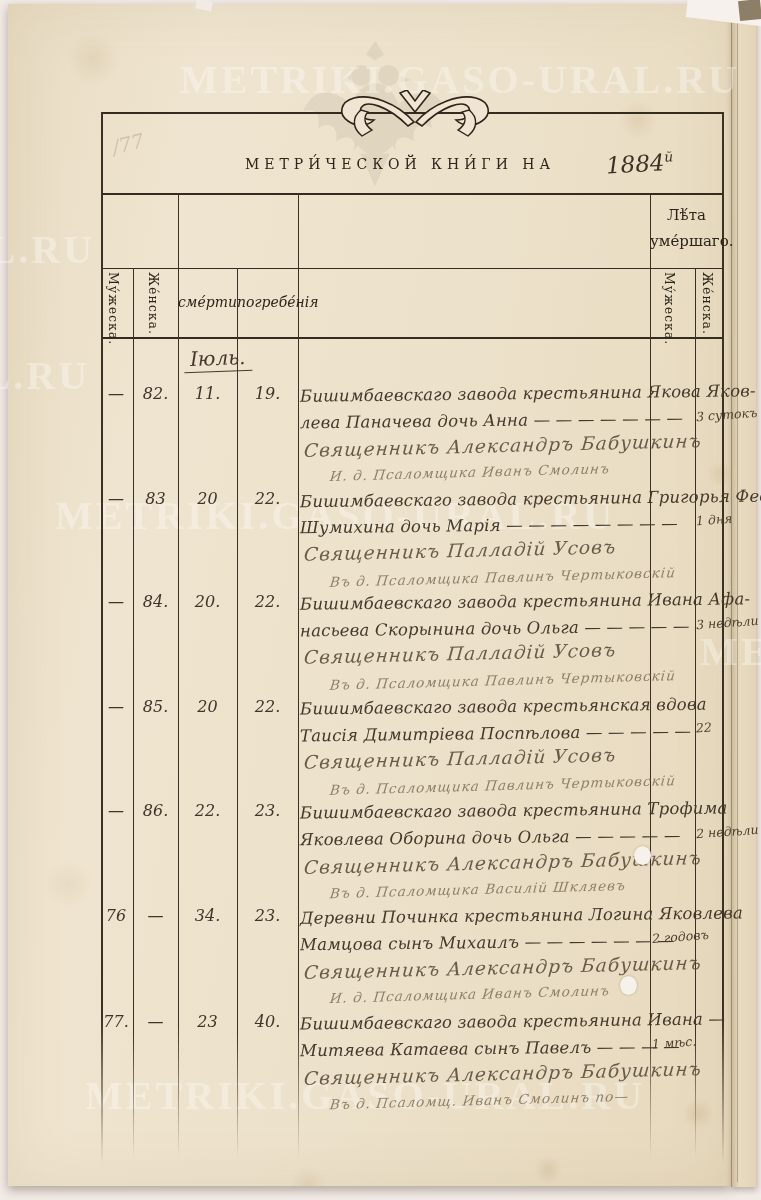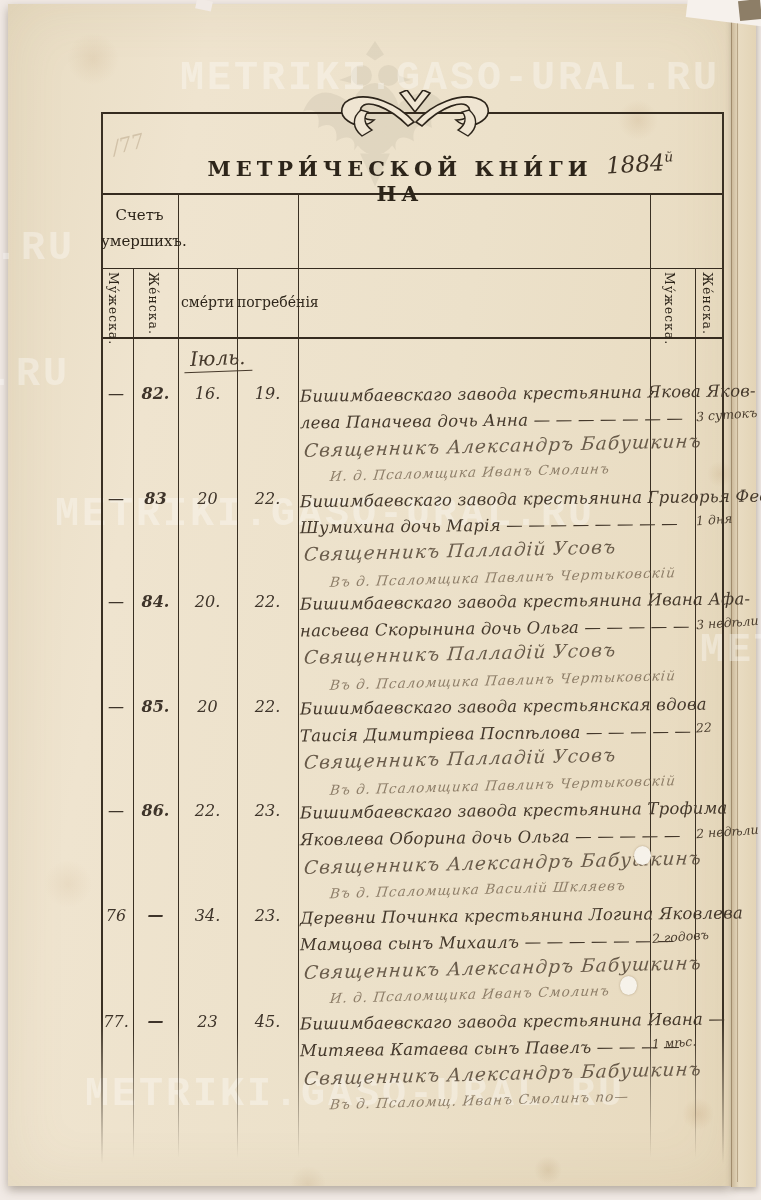--- a/index.html
+++ b/index.html
@@ -22,42 +22,42 @@
       radial-gradient(circle at 60px 880px, rgba(175,135,85,.10), transparent 24px),
       radial-gradient(circle at 540px 1166px, rgba(160,120,70,.16), transparent 14px),
       radial-gradient(circle at 300px 1180px, rgba(160,120,70,.12), transparent 18px),
       radial-gradient(circle at 712px 470px, rgba(170,130,80,.14), transparent 13px);}
   .notch-top{position:absolute;left:196px;top:0px;width:16px;height:10px;background:#f1eae5;transform:rotate(12deg);}
   .notch-tr{position:absolute;left:688px;top:-20px;width:80px;height:42px;background:#f6f1ec;transform:rotate(7deg);}
   .scrap-tr{position:absolute;left:739px;top:0px;width:22px;height:20px;background:#8d7e67;transform:rotate(-6deg);}
   .hole{position:absolute;width:17px;height:19px;background:#f6f2ea;border-radius:50%;box-shadow:0 0 2px rgba(120,95,60,.5);}
 
   
-  .wm{position:absolute;font-family:Liberation Mono, monospace;font-weight:bold;font-size:40px;
+  .wm{position:absolute;font-family:Liberation Serif, serif;font-weight:bold;font-size:40px;
     letter-spacing:3px;color:rgba(255,255,255,.34);white-space:nowrap;pointer-events:none;}
 
   
   .hl,.vl{position:absolute;background:#352b1f;}
   .hl{height:2px;}
   .vl{width:1.4px;background:linear-gradient(to bottom,#3a3023 0%,#3a3023 86%,rgba(58,48,35,0) 100%);}
 
   
   .ptxt{position:absolute;color:#2d251a;text-align:center;font-family:"DejaVu Serif",serif;}
-  .title{font-size:21px;font-weight:bold;letter-spacing:5px;}
+  .title{font-size:14px;font-weight:normal;letter-spacing:5px;}
   .h1{font-size:15px;line-height:1.7;}
-  .h2{font-size:14px;}
+  .h2{font-size:14px;font-style:italic;}
   .vert{writing-mode:vertical-rl;text-orientation:mixed;font-size:12.5px;letter-spacing:1px;}
 
   
   .hw{position:absolute;font-style:italic;color:#46392b;white-space:nowrap;}
   .year{font-size:23px;transform:rotate(-3deg);color:#3d3124;}
   .month{font-size:20px;border-bottom:1.4px solid #46392b;padding:0 6px 1px 6px;transform:rotate(-2deg);}
   .record{position:absolute;left:0;width:761px;height:105px;}
   .cell{position:absolute;top:0;font-style:italic;font-size:16px;color:#3e342a;text-align:center;}
-  .cmale{left:99px;width:34px;} .cfemale{left:133px;width:45px;font-weight:bold;}
+  .cmale{left:99px;width:34px;} .cfemale{left:133px;width:45px;}
   .cdeath{left:178px;width:59px;} .cburial{left:237px;width:61px;}
   .t1,.t2{position:absolute;left:300px;font-style:italic;font-size:16.5px;color:#44382b;white-space:nowrap;transform:rotate(-0.7deg);letter-spacing:.2px;}
   .t1{top:0;} .t2{top:27px;}
   .c1{position:absolute;left:304px;top:51px;font-style:italic;font-size:18.5px;color:#574939;opacity:.88;white-space:nowrap;transform:rotate(-1.4deg) skewX(-6deg);letter-spacing:1px;}
   .c2{position:absolute;left:330px;top:80px;font-style:italic;font-size:13.5px;color:#6f5e49;opacity:.75;white-space:nowrap;transform:rotate(-1.6deg) skewX(-8deg);letter-spacing:1px;}
   .age{position:absolute;top:23px;font-style:italic;font-size:12.5px;color:#4a3d2e;white-space:nowrap;transform:rotate(-4deg);}
   .am{left:652px;} .af{left:696px;}
   .corner-mark{position:absolute;left:112px;top:132px;font-style:italic;font-size:20px;color:rgba(150,122,88,.30);transform:rotate(-14deg);}
   sup{font-size:60%;}
 </style>
@@ -114,38 +114,38 @@
     <path d="M70 3 L85 22 L100 3 L93 0 L85 11 L77 0 Z" fill="#efe5d2" stroke="#2c241a" stroke-width="1.6"></path>
     <path d="M84 32 C66 12 40 4 24 8 C10 12 8 24 18 31 C26 37 38 36 44 30 C34 30 28 25 31 18 C36 9 58 16 78 36 Z" fill="#efe5d2" stroke="#2c241a" stroke-width="1.6"></path>
     <path d="M86 32 C104 12 130 4 146 8 C160 12 162 24 152 31 C144 37 132 36 126 30 C136 30 142 25 139 18 C134 9 112 16 92 36 Z" fill="#efe5d2" stroke="#2c241a" stroke-width="1.6"></path>
     <path d="M31 20 C22 27 22 38 32 46 L42 40 C34 35 33 27 38 22 Z" fill="#efe5d2" stroke="#2c241a" stroke-width="1.4"></path>
     <path d="M139 20 C148 27 148 38 138 46 L128 40 C136 35 137 27 132 22 Z" fill="#efe5d2" stroke="#2c241a" stroke-width="1.4"></path>
   </svg>
 
   <div class="ptxt title" style="left:190px;top:156px;width:420px;">МЕТРИ́ЧЕСКОЙ КНИ́ГИ НА</div>
   <span class="hw year" style="left:606px;top:150px;"><span>1884</span><sup>й</sup></span>
 
-  <div class="ptxt h1" style="left:101px;top:203px;width:77px;">
-    <span>Счетъ</span><br>
-    <span>умершихъ.</span>
+  <div class="ptxt h1" style="left:650px;top:203px;width:73px;">
+    <span>Лѣ́та</span><br>
+    <span>уме́ршаго.</span>
   </div>
 
   <div class="ptxt vert" style="left:106px;top:272px;height:62px;">Му́жеска.</div>
   <div class="ptxt vert" style="left:146px;top:272px;height:62px;">Же́нска.</div>
   <div class="ptxt h2" style="left:178px;top:294px;width:59px;">сме́рти</div>
   <div class="ptxt h2" style="left:237px;top:294px;width:81px;">погребе́нія</div>
   <div class="ptxt vert" style="left:662px;top:272px;height:62px;">Му́жеска.</div>
   <div class="ptxt vert" style="left:700px;top:272px;height:62px;">Же́нска.</div>
 
   <span class="hw month" style="left:184px;top:346px;">Іюль.</span>
 
   <div class="record" style="top:384px;">
     <span class="cell cmale">—</span>
     <span class="cell cfemale">82.</span>
-    <span class="cell cdeath">16.</span>
+    <span class="cell cdeath">11.</span>
     <span class="cell cburial">19.</span>
     <span class="t1">Бишимбаевскаго завода крестьянина Якова Яков-</span>
     <span class="t2">лева Паначева дочь Анна — — — — — — —</span>
     <span class="c1">Священникъ Александръ Бабушкинъ</span>
     <span class="c2">И. д. Псаломщика Иванъ Смолинъ</span>
     <span class="age am"></span>
     <span class="age af">3 сутокъ</span>
   </div>
 
   <div class="record" style="top:489px;">
@@ -210,21 +210,21 @@
     <span class="c1">Священникъ Александръ Бабушкинъ</span>
     <span class="c2">И. д. Псаломщика Иванъ Смолинъ</span>
     <span class="age am">2 годовъ</span>
     <span class="age af"></span>
   </div>
 
   <div class="record" style="top:1012px;">
     <span class="cell cmale">77.</span>
     <span class="cell cfemale">—</span>
     <span class="cell cdeath">23</span>
-    <span class="cell cburial">45.</span>
+    <span class="cell cburial">40.</span>
     <span class="t1">Бишимбаевскаго завода крестьянина Ивана —</span>
     <span class="t2">Митяева Катаева сынъ Павелъ — — — —</span>
     <span class="c1">Священникъ Александръ Бабушкинъ</span>
     <span class="c2">Въ д. Псаломщ. Иванъ Смолинъ по—</span>
     <span class="age am">1 мѣс.</span>
     <span class="age af"></span>
   </div>
 
   <div class="hole" style="left:634px;top:846px;"></div>
   <div class="hole" style="left:620px;top:976px;"></div>

